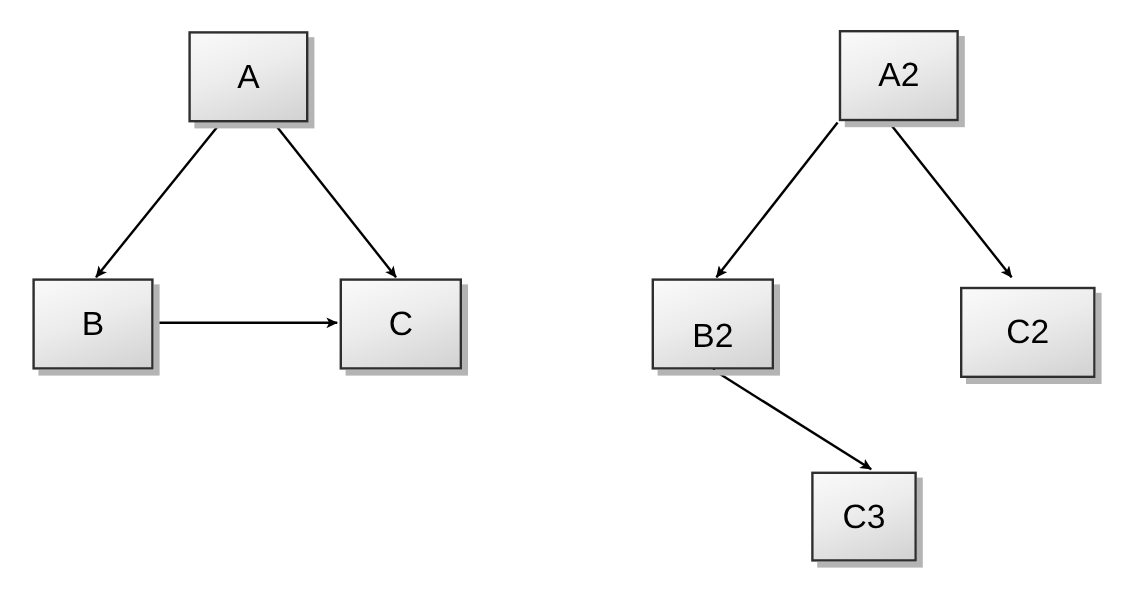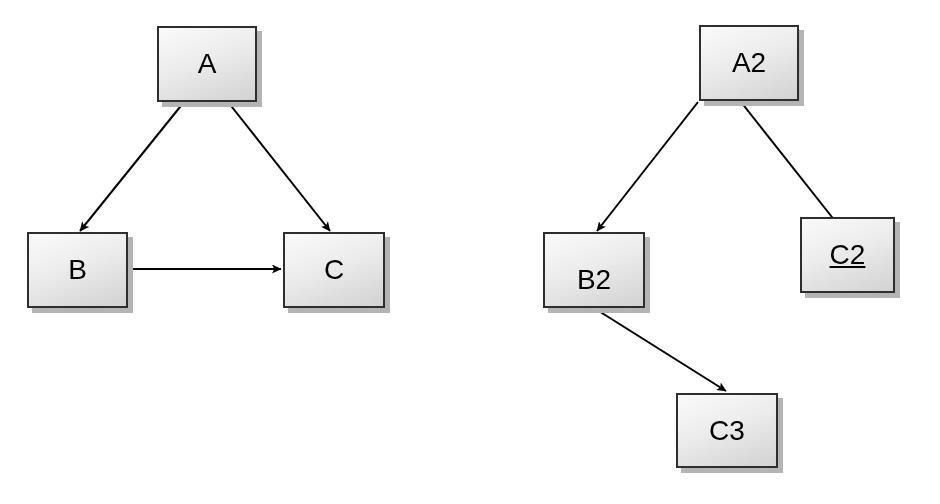--- a/index.html
+++ b/index.html
@@ -67,20 +67,20 @@
       </div>
       <div class="node" style="left: 283px; top: 232px; width: 102px; height: 76px; border-color: rgb(46, 46, 46); box-shadow: rgb(180, 180, 180) 5px 5px 0px 0px; background: linear-gradient(160deg, rgb(250, 250, 250) 0%, rgb(236, 236, 236) 45%, rgb(210, 210, 210) 100%);">
         <span class="node-label" style="color: rgb(0, 0, 0);">C</span>
       </div>
       <div class="node" style="left: 699px; top: 25px; width: 100px; height: 76px; border-color: rgb(46, 46, 46); box-shadow: rgb(180, 180, 180) 5px 5px 0px 0px; background: linear-gradient(160deg, rgb(250, 250, 250) 0%, rgb(236, 236, 236) 45%, rgb(210, 210, 210) 100%);">
         <span class="node-label" style="color: rgb(0, 0, 0);">A2</span>
       </div>
       <div class="node" style="left: 543px; top: 232px; width: 102px; height: 76px; border-color: rgb(46, 46, 46); box-shadow: rgb(180, 180, 180) 5px 5px 0px 0px; background: linear-gradient(160deg, rgb(250, 250, 250) 0%, rgb(236, 236, 236) 45%, rgb(210, 210, 210) 100%);">
         <span class="node-label" style="color: rgb(0, 0, 0); margin-top: 20px;">B2</span>
       </div>
-      <div class="node" style="left: 800px; top: 217px; width: 95px; height: 76px; border-color: rgb(46, 46, 46); box-shadow: rgb(180, 180, 180) 5px 5px 0px 0px; background: linear-gradient(160deg, rgb(250, 250, 250) 0%, rgb(236, 236, 236) 45%, rgb(210, 210, 210) 100%); text-decoration: underline;">
+      <div class="node" style="left: 800px; top: 239px; width: 113px; height: 76px; border-color: rgb(46, 46, 46); box-shadow: rgb(180, 180, 180) 5px 5px 0px 0px; background: linear-gradient(160deg, rgb(250, 250, 250) 0%, rgb(236, 236, 236) 45%, rgb(210, 210, 210) 100%);">
         <span class="node-label" style="color: rgb(0, 0, 0);">C2</span>
       </div>
-      <div class="node" style="left: 676px; top: 393px; width: 102px; height: 75px; border-color: rgb(46, 46, 46); box-shadow: rgb(180, 180, 180) 5px 5px 0px 0px; background: linear-gradient(160deg, rgb(250, 250, 250) 0%, rgb(236, 236, 236) 45%, rgb(210, 210, 210) 100%);">
+      <div class="node" style="left: 676px; top: 393px; width: 88px; height: 75px; border-color: rgb(46, 46, 46); box-shadow: rgb(180, 180, 180) 5px 5px 0px 0px; background: linear-gradient(160deg, rgb(250, 250, 250) 0%, rgb(236, 236, 236) 45%, rgb(210, 210, 210) 100%);">
         <span class="node-label" style="color: rgb(0, 0, 0);">C3</span>
       </div>
     </div>
 </div>
 
 </body></html>

